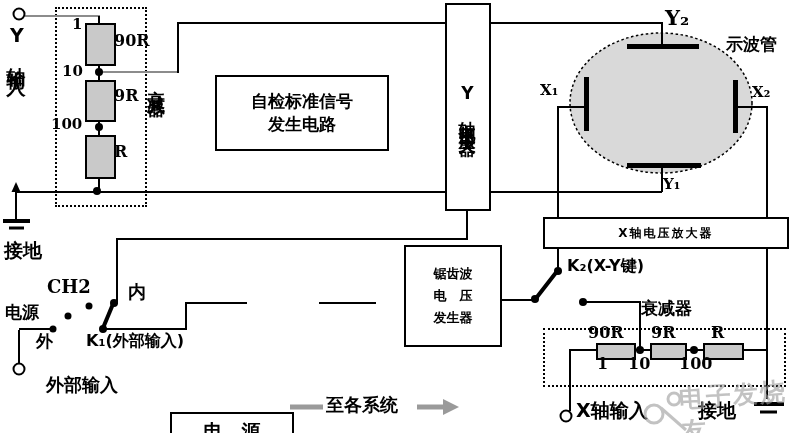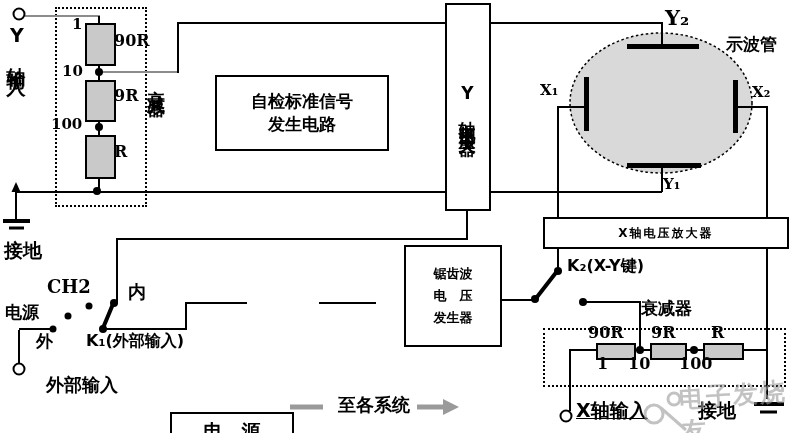--- a/index.html
+++ b/index.html
@@ -166,24 +166,24 @@
   <div class="lbl" style="left:86px;top:333px;font-size:16px;">K₁(外部输入)</div>
   <div class="lbl" style="left:6px;top:376px;font-size:18px;margin-left:40px;">外部输入</div>
 
   <div class="lbl" style="left:641px;top:300px;font-size:17px;">衰减器</div>
   <div class="lbl serif" style="left:588px;top:325px;font-size:16px;">90R</div>
   <div class="lbl serif" style="left:651px;top:325px;font-size:16px;">9R</div>
   <div class="lbl serif" style="left:711px;top:325px;font-size:16px;">R</div>
   <div class="lbl serif" style="left:597px;top:356px;font-size:16px;">1</div>
   <div class="lbl serif" style="left:628px;top:356px;font-size:16px;">10</div>
   <div class="lbl serif" style="left:679px;top:356px;font-size:16px;">100</div>
-  <div class="lbl" style="left:576px;top:401px;font-size:19px;text-decoration:underline;">X轴输入</div>
+  <div class="lbl" style="left:576px;top:401px;font-size:19px;">X轴输入</div>
   <div class="lbl" style="left:698px;top:401px;font-size:19px;">接地</div>
 
-  <div class="lbl" style="left:326px;top:396px;font-size:18px;margin-left:12px;">至各系统</div>
+  <div class="lbl" style="left:326px;top:396px;font-size:18px;">至各系统</div>
 
   <div class="watermark" style="left:612px;top:378px;width:188px;">
     <svg width="70" height="52" viewBox="0 0 70 52" style="position:absolute;left:28px;top:6px;">
       <circle cx="14" cy="30" r="9" fill="none" stroke="#9e9e9e" stroke-width="3"></circle>
       <circle cx="34" cy="15" r="6" fill="none" stroke="#9e9e9e" stroke-width="3"></circle>
       <line x1="21" y1="24" x2="46" y2="46" stroke="#9e9e9e" stroke-width="3"></line>
     </svg>
     <div class="wm-brand" style="margin-left:68px;">电子发烧友</div>
 
   </div>

